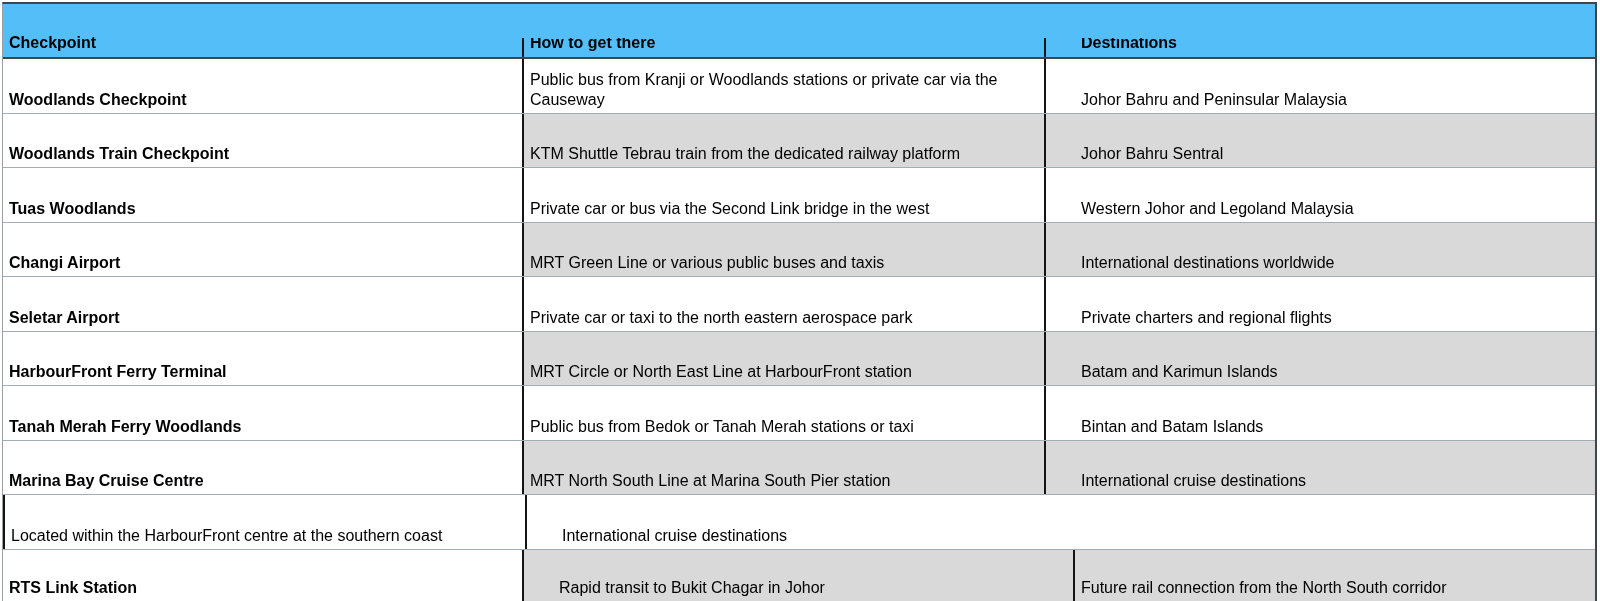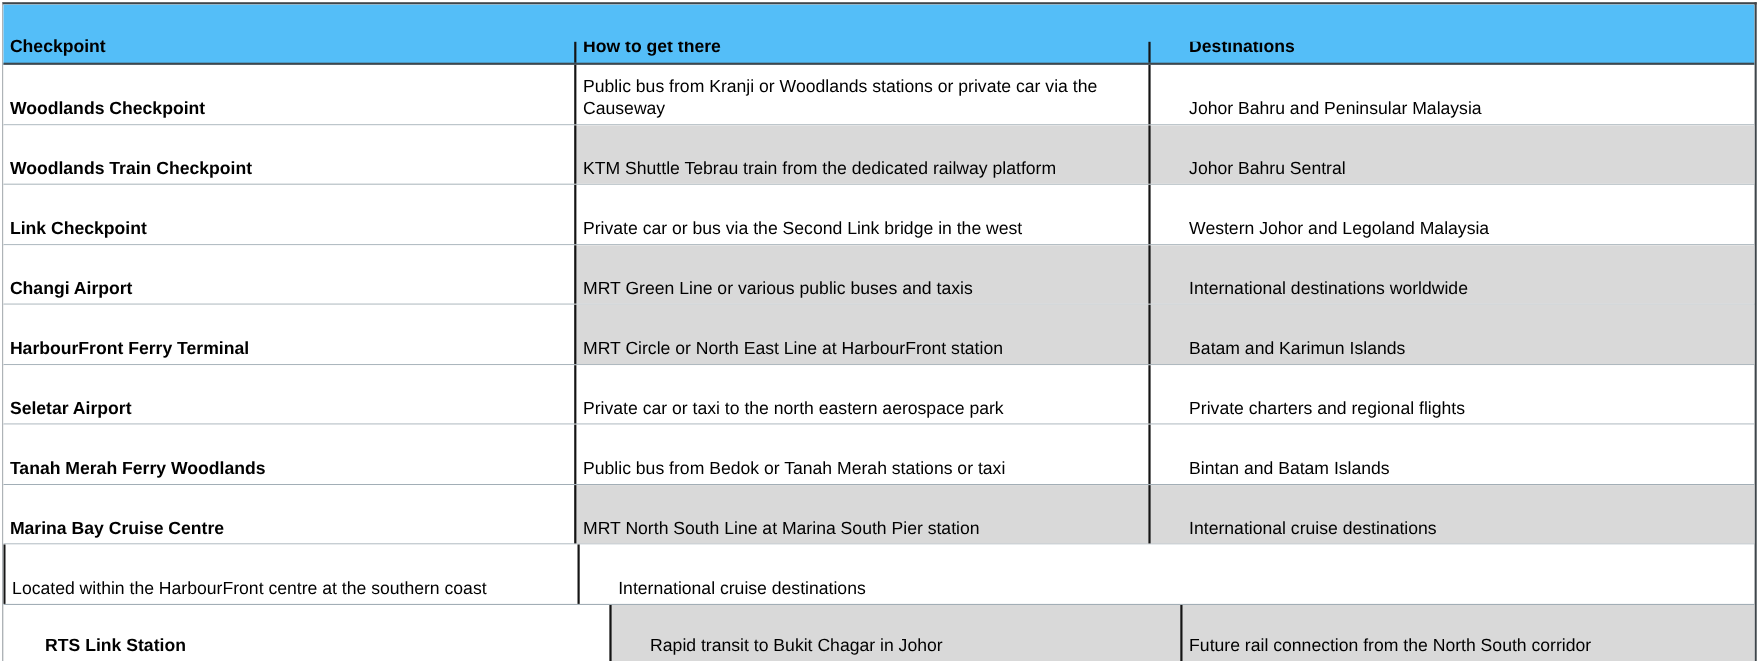--- a/index.html
+++ b/index.html
@@ -33,21 +33,20 @@
   }
   .tbody {
     display: flex;
     flex-direction: column;
     flex: 1 1 auto;
     min-height: 0;
   }
   .tbody .row:last-child {
     flex: 1 1 auto;
     border-bottom: none;
-    margin-left: 32px;
   }
   .row.header {
     flex: 0 0 53px;
     background: var(--header-bg, #54bef8);
     border-bottom: 2px solid #3f464b;
   }
   .cell {
     box-sizing: border-box;
     display: flex;
     align-items: flex-end;
@@ -79,38 +78,38 @@
         <div class="cell c1">Woodlands Checkpoint</div>
         <div class="cell c2">Public bus from Kranji or Woodlands stations or private car via the Causeway</div>
         <div class="cell c3">Johor Bahru and Peninsular Malaysia</div>
       </div>
       <div class="row striped">
         <div class="cell c1">Woodlands Train Checkpoint</div>
         <div class="cell c2">KTM Shuttle Tebrau train from the dedicated railway platform</div>
         <div class="cell c3">Johor Bahru Sentral</div>
       </div>
       <div class="row">
-        <div class="cell c1">Link Checkpoint</div>
+        <div class="cell c1">Tuas Woodlands</div>
         <div class="cell c2">Private car or bus via the Second Link bridge in the west</div>
         <div class="cell c3">Western Johor and Legoland Malaysia</div>
       </div>
       <div class="row striped">
         <div class="cell c1">Changi Airport</div>
         <div class="cell c2">MRT Green Line or various public buses and taxis</div>
         <div class="cell c3">International destinations worldwide</div>
       </div>
+      <div class="row">
+        <div class="cell c1">Seletar Airport</div>
+        <div class="cell c2">Private car or taxi to the north eastern aerospace park</div>
+        <div class="cell c3">Private charters and regional flights</div>
+      </div>
       <div class="row striped">
         <div class="cell c1">HarbourFront Ferry Terminal</div>
         <div class="cell c2">MRT Circle or North East Line at HarbourFront station</div>
         <div class="cell c3">Batam and Karimun Islands</div>
-      </div>
-      <div class="row">
-        <div class="cell c1">Seletar Airport</div>
-        <div class="cell c2">Private car or taxi to the north eastern aerospace park</div>
-        <div class="cell c3">Private charters and regional flights</div>
       </div>
       <div class="row">
         <div class="cell c1">Tanah Merah Ferry Woodlands</div>
         <div class="cell c2">Public bus from Bedok or Tanah Merah stations or taxi</div>
         <div class="cell c3">Bintan and Batam Islands</div>
       </div>
       <div class="row striped">
         <div class="cell c1">Marina Bay Cruise Centre</div>
         <div class="cell c2">MRT North South Line at Marina South Pier station</div>
         <div class="cell c3">International cruise destinations</div>

